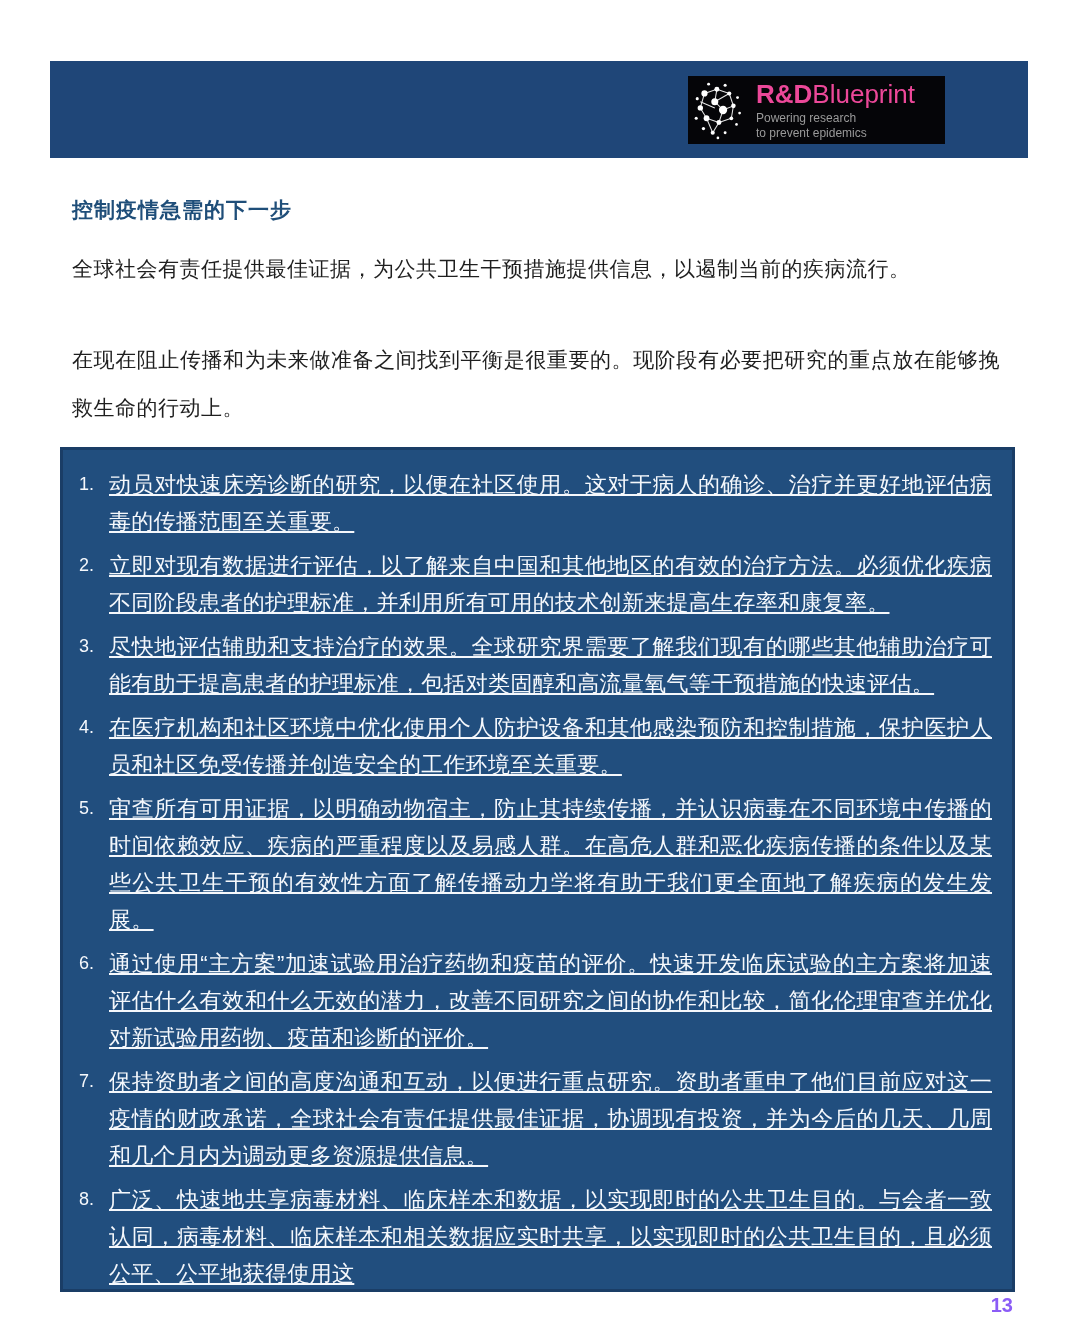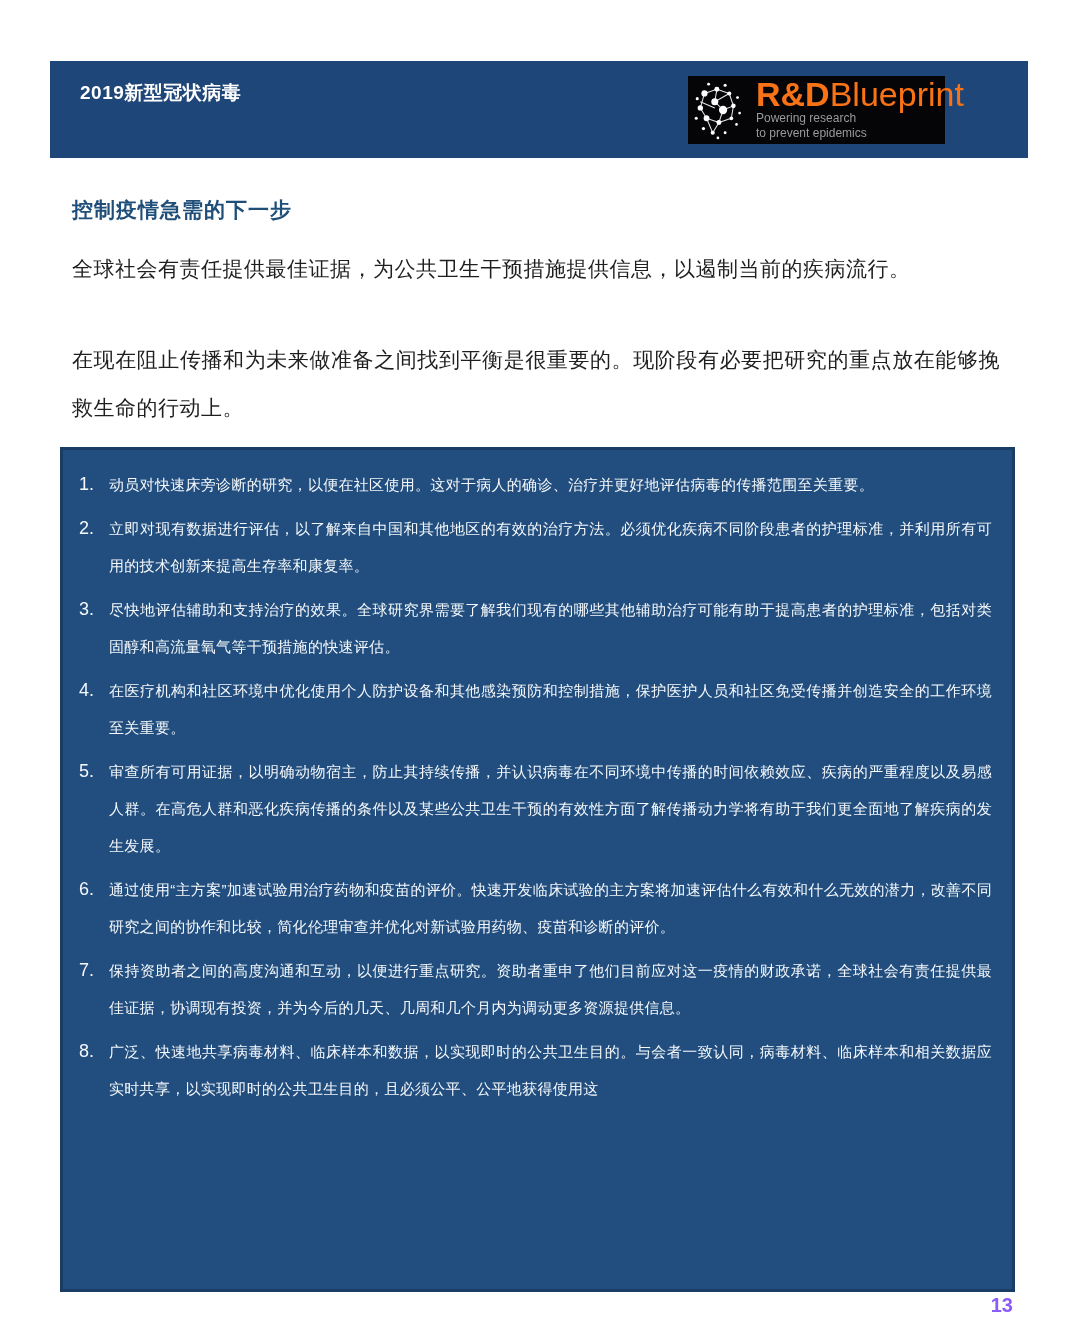--- a/index.html
+++ b/index.html
@@ -26,21 +26,21 @@
   }
   .header-titles{position:absolute;left:30px;top:17px;color:#ffffff;font-weight:bold;}
   .header-title-l1{font-size:19px;line-height:30px;letter-spacing:.5px;}
   .header-title-l2{font-size:20px;line-height:33px;letter-spacing:.5px;}
   .logo-box{
     position:absolute;left:638px;top:15px;width:257px;height:68px;
     background:var(--logo-bg);display:flex;align-items:center;
   }
   .logo-globe{width:62px;height:64px;margin-left:2px;flex:0 0 auto;}
   .logo-text{margin-left:4px;}
-  .logo-brand{font-size:34px;line-height:28px;color:#f97316;white-space:nowrap;}
+  .logo-brand{font-size:26px;line-height:28px;color:#ec4899;white-space:nowrap;}
   .logo-brand .bold{font-weight:bold;}
   .logo-tagline{font-size:12px;line-height:15px;color:var(--tagline-text);margin-top:3px;}
   .section-heading{
     position:absolute;left:72px;top:196px;
     font-size:21px;font-weight:bold;color:var(--heading-text);letter-spacing:1px;
   }
   .para-1{
     position:absolute;left:72px;top:254px;width:930px;
     font-size:21px;line-height:30px;letter-spacing:.5px;
   }
@@ -52,32 +52,31 @@
     position:absolute;left:60px;top:447px;width:955px;height:845px;
     background:var(--box-bg);border:3px solid var(--box-border);
     padding:16px 20px 0 16px;color:#f5f8fc;
   }
   .actions-title{
     font-size:21px;font-weight:bold;color:#ffffff;letter-spacing:.5px;
     line-height:30px;margin-bottom:11px;
   }
   .action-item{display:flex;margin-bottom:7px;}
   .action-num{flex:0 0 30px;font-size:18px;line-height:37px;}
-  .action-text{flex:1;font-size:15px;line-height:37px;text-align:justify;letter-spacing:.3px;}
+  .action-text{flex:1;font-size:22px;line-height:37px;text-align:justify;letter-spacing:.3px;text-decoration:underline;}
   .page-number{
     position:absolute;right:67px;top:1294px;
     font-size:20px;font-weight:600;color:#8b5cf6;
   }
 </style>
 </head>
 <body>
 
 <div class="header-bar">
   <div class="header-titles">
-    <div class="header-title-l1">2019新型冠状病毒</div>
   </div>
   <div class="logo-box">
     <svg class="logo-globe" viewBox="0 0 60 60" xmlns="http://www.w3.org/2000/svg">
       <g stroke="#ffffff" stroke-width="1" opacity="0.9">
         <line x1="14" y1="14" x2="26" y2="10"></line>
           <line x1="26" y1="10" x2="38" y2="14"></line>
         <line x1="14" y1="14" x2="10" y2="28"></line>
           <line x1="26" y1="10" x2="24" y2="22"></line>
         <line x1="38" y1="14" x2="24" y2="22"></line>
           <line x1="24" y2="22" x2="10" y1="28"></line>

